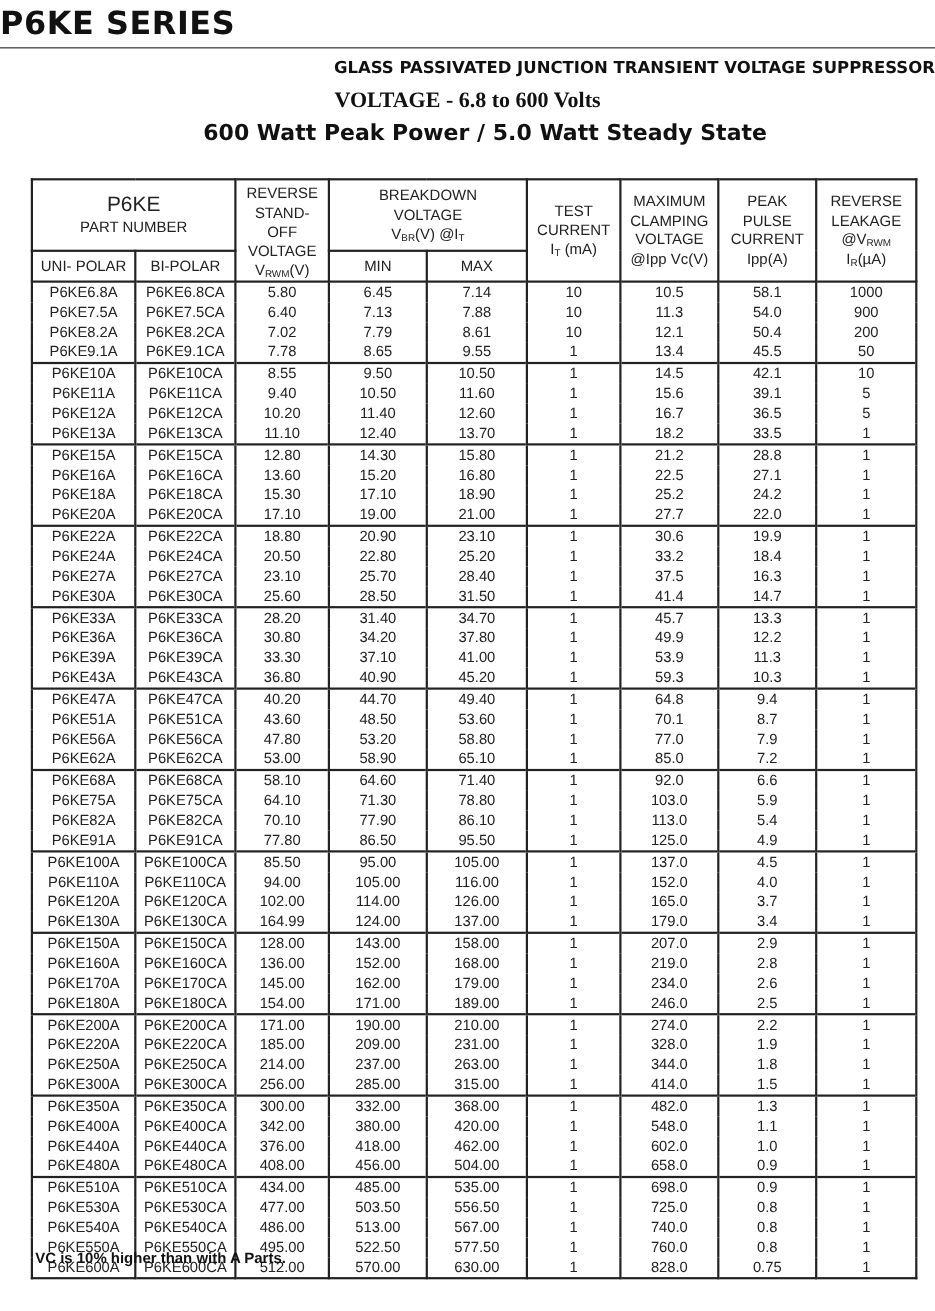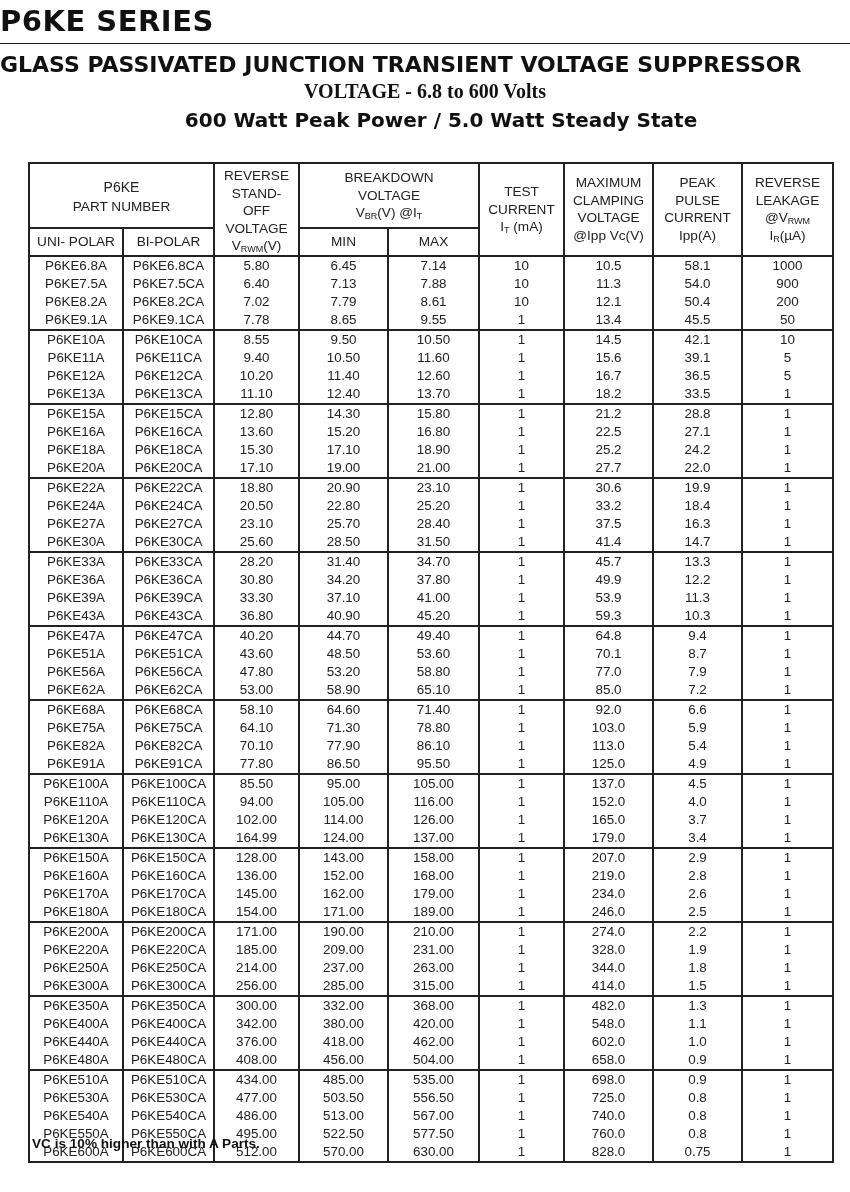--- a/index.html
+++ b/index.html
@@ -1,19 +1,19 @@
 <!DOCTYPE html>
 <html><head>
 <meta charset="utf-8">
 <style>
   html, body { margin:0; padding:0; background:#ffffff; }
   body { width:850px; height:1192px; position:relative; font-family:"Liberation Sans", sans-serif; color:#111; overflow:hidden; }
   .title { position:absolute; left:0; width:850px; top:4px; text-align:left; font-family:"DejaVu Sans", sans-serif; font-weight:bold; font-size:29px; letter-spacing:0.5px; }
   .rule { position:absolute; left:0; width:850px; top:43px; height:0; border-top:1.5px solid #222; }
-  .sub1 { position:absolute; left:0; width:850px; top:52px; text-align:left; font-family:"DejaVu Sans", sans-serif; font-weight:bold; font-size:22px; }
+  .sub1 { position:absolute; left:0; width:850px; top:52px; text-align:right; font-family:"DejaVu Sans", sans-serif; font-weight:bold; font-size:15px; }
   .sub2 { position:absolute; left:0; width:850px; top:80px; text-align:center; font-family:Liberation Serif, serif; font-weight:bold; font-size:20px; }
   .sub3 { position:absolute; left:16px; width:850px; top:108px; text-align:center; font-family:"DejaVu Sans", sans-serif; font-weight:bold; font-size:20px; }
 
   table.spec { position:absolute; left:28px; top:162px; border-collapse:collapse; table-layout:fixed; width:804px; font-size:13.4px; color:#222; }
   table.spec td, table.spec th { border-left:2px solid #222; border-right:2px solid #222; padding:0; text-align:center; font-weight:normal; line-height:18px; white-space:nowrap; overflow:hidden; }
   table.spec thead th { border-top:2px solid #222; border-bottom:2px solid #222; vertical-align:middle; line-height:17.5px; font-size:13.6px; }
   table.spec thead tr.h1 th { height:56px; }
   table.spec thead tr.h2 th { height:22px; }
   table.spec tbody tr.gstart td { border-top:2.5px solid #222; }
   table.spec tbody tr.last td { border-bottom:2.5px solid #222; }
@@ -39,21 +39,21 @@
       <col style="width:89px">
       <col style="width:91px">
       <col style="width:85px">
       <col style="width:89px">
       <col style="width:89px">
       <col style="width:91px">
   </colgroup>
   <thead>
     <tr class="h1">
       <th colspan="2">
-        <div class="big" style="font-size:14px;line-height:22px;">P6KE</div>
+        <div class="big" style="font-size:19px;line-height:22px;">P6KE</div>
         <div>PART NUMBER</div>
       </th>
       <th rowspan="2" style="vertical-align:top;padding-top:3px;">
         <div>REVERSE</div>
         <div>STAND-</div>
         <div>OFF</div>
         <div>VOLTAGE</div>
         <div><span>V</span><sub>RWM</sub><span>(V)</span></div>
       </th>
       <th colspan="2">

